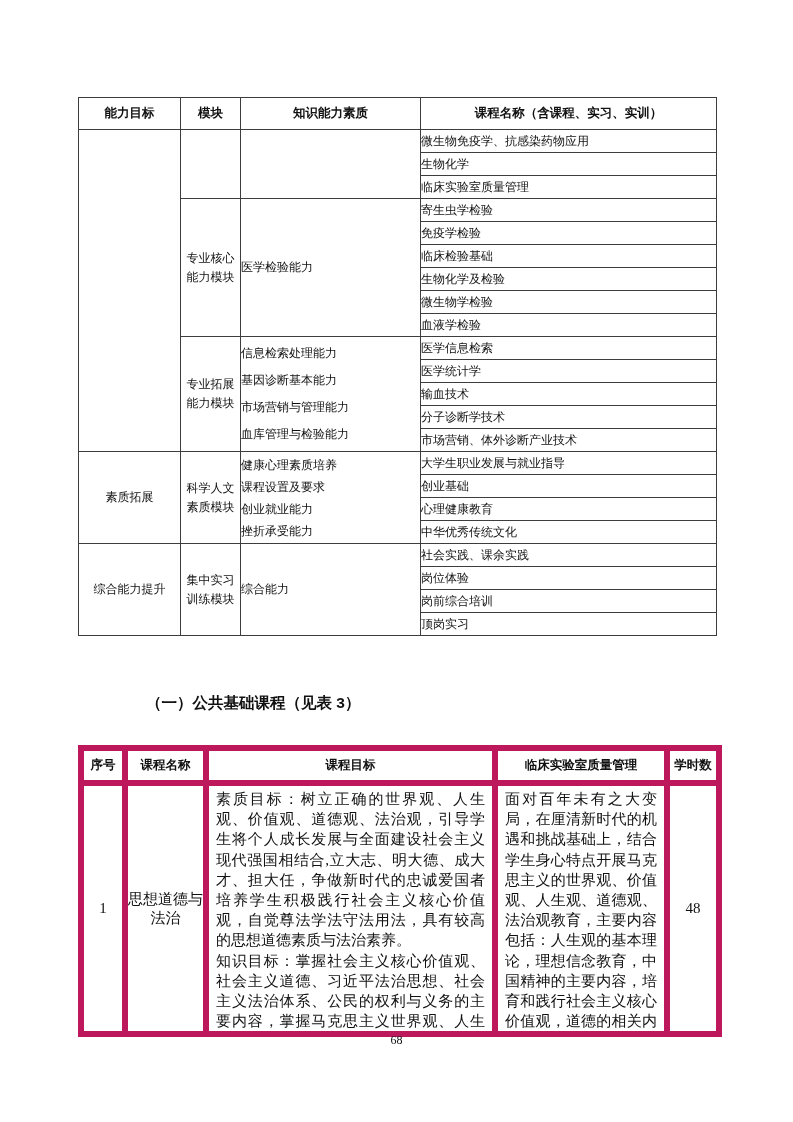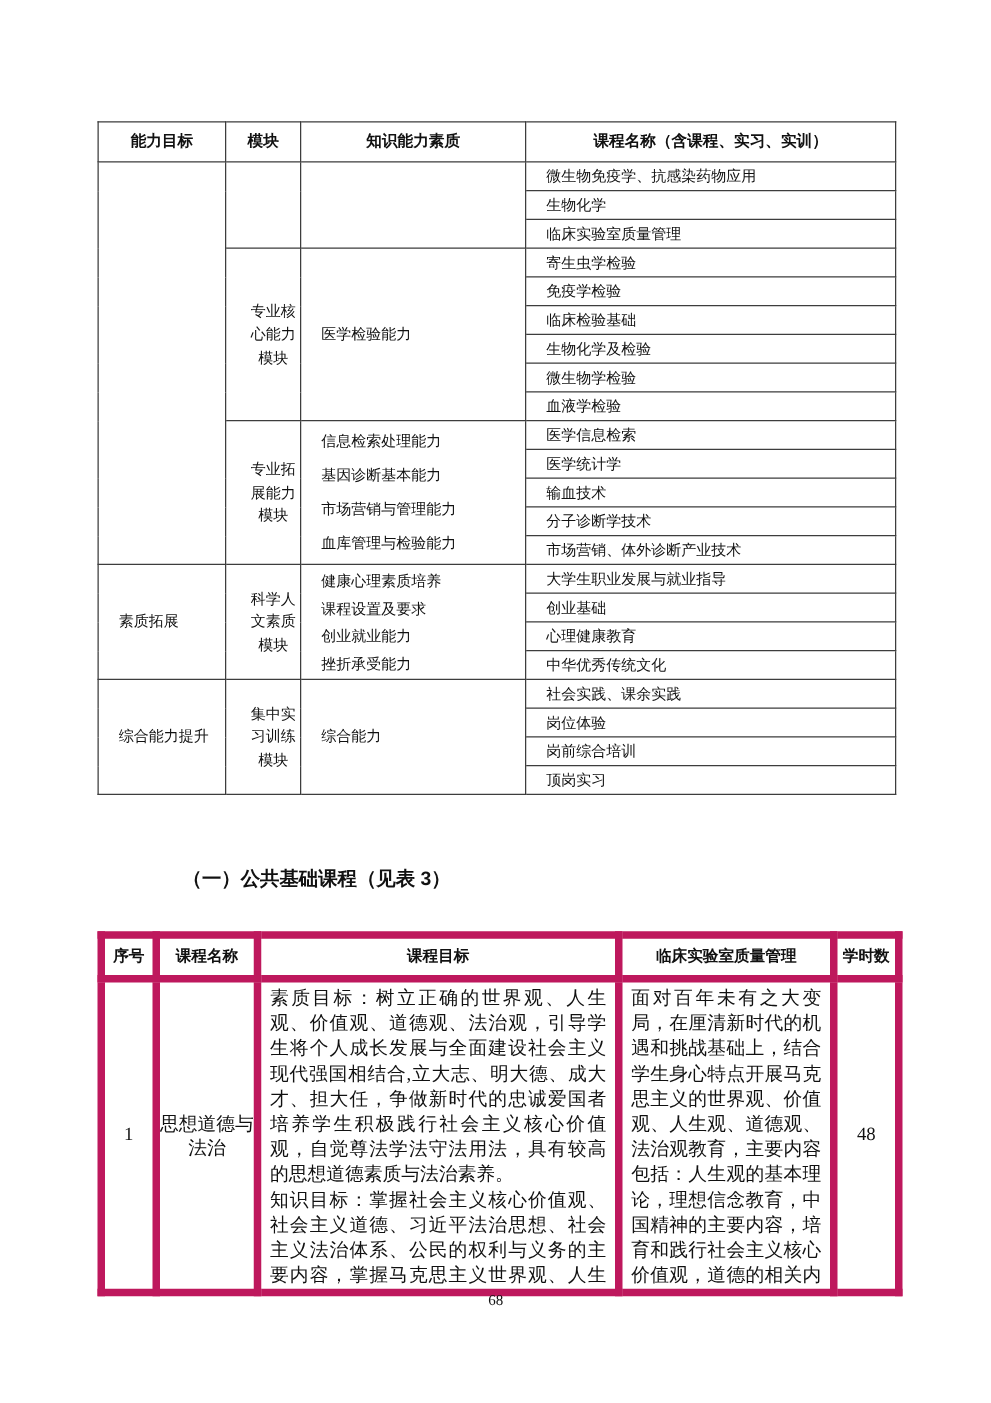--- a/index.html
+++ b/index.html
@@ -24,23 +24,23 @@
     overflow: hidden;
     padding: 0;
   }
   .ability-table th {
     font-family: "Liberation Sans", "DejaVu Sans", sans-serif;
     font-weight: bold;
     height: 31px;
     text-align: center;
     font-size: 12.5px;
   }
-  .ability-table td { height: 22px; padding-left: 16px; }
+  .ability-table td { height: 22px; }
   .course-cell { text-align: left; padding: 0 4px 0 8px; }
-  .merge-center { vertical-align: middle; }
+  .merge-center { text-align: center; vertical-align: middle; }
   .module-cell { text-align: center; vertical-align: middle; padding: 0 10px; line-height: 1.55; }
   .quality-left { text-align: left; vertical-align: middle; padding: 0 6px 0 9px; }
   .quality-list3 { line-height: 27px; }
   .quality-list4 { line-height: 22px; }
 
   
   .h-section {
     position: absolute; left: 110px; top: 656px;
     font-family: "Liberation Sans", "DejaVu Sans", sans-serif;
     font-weight: bold; font-size: 20px; color: #111;

